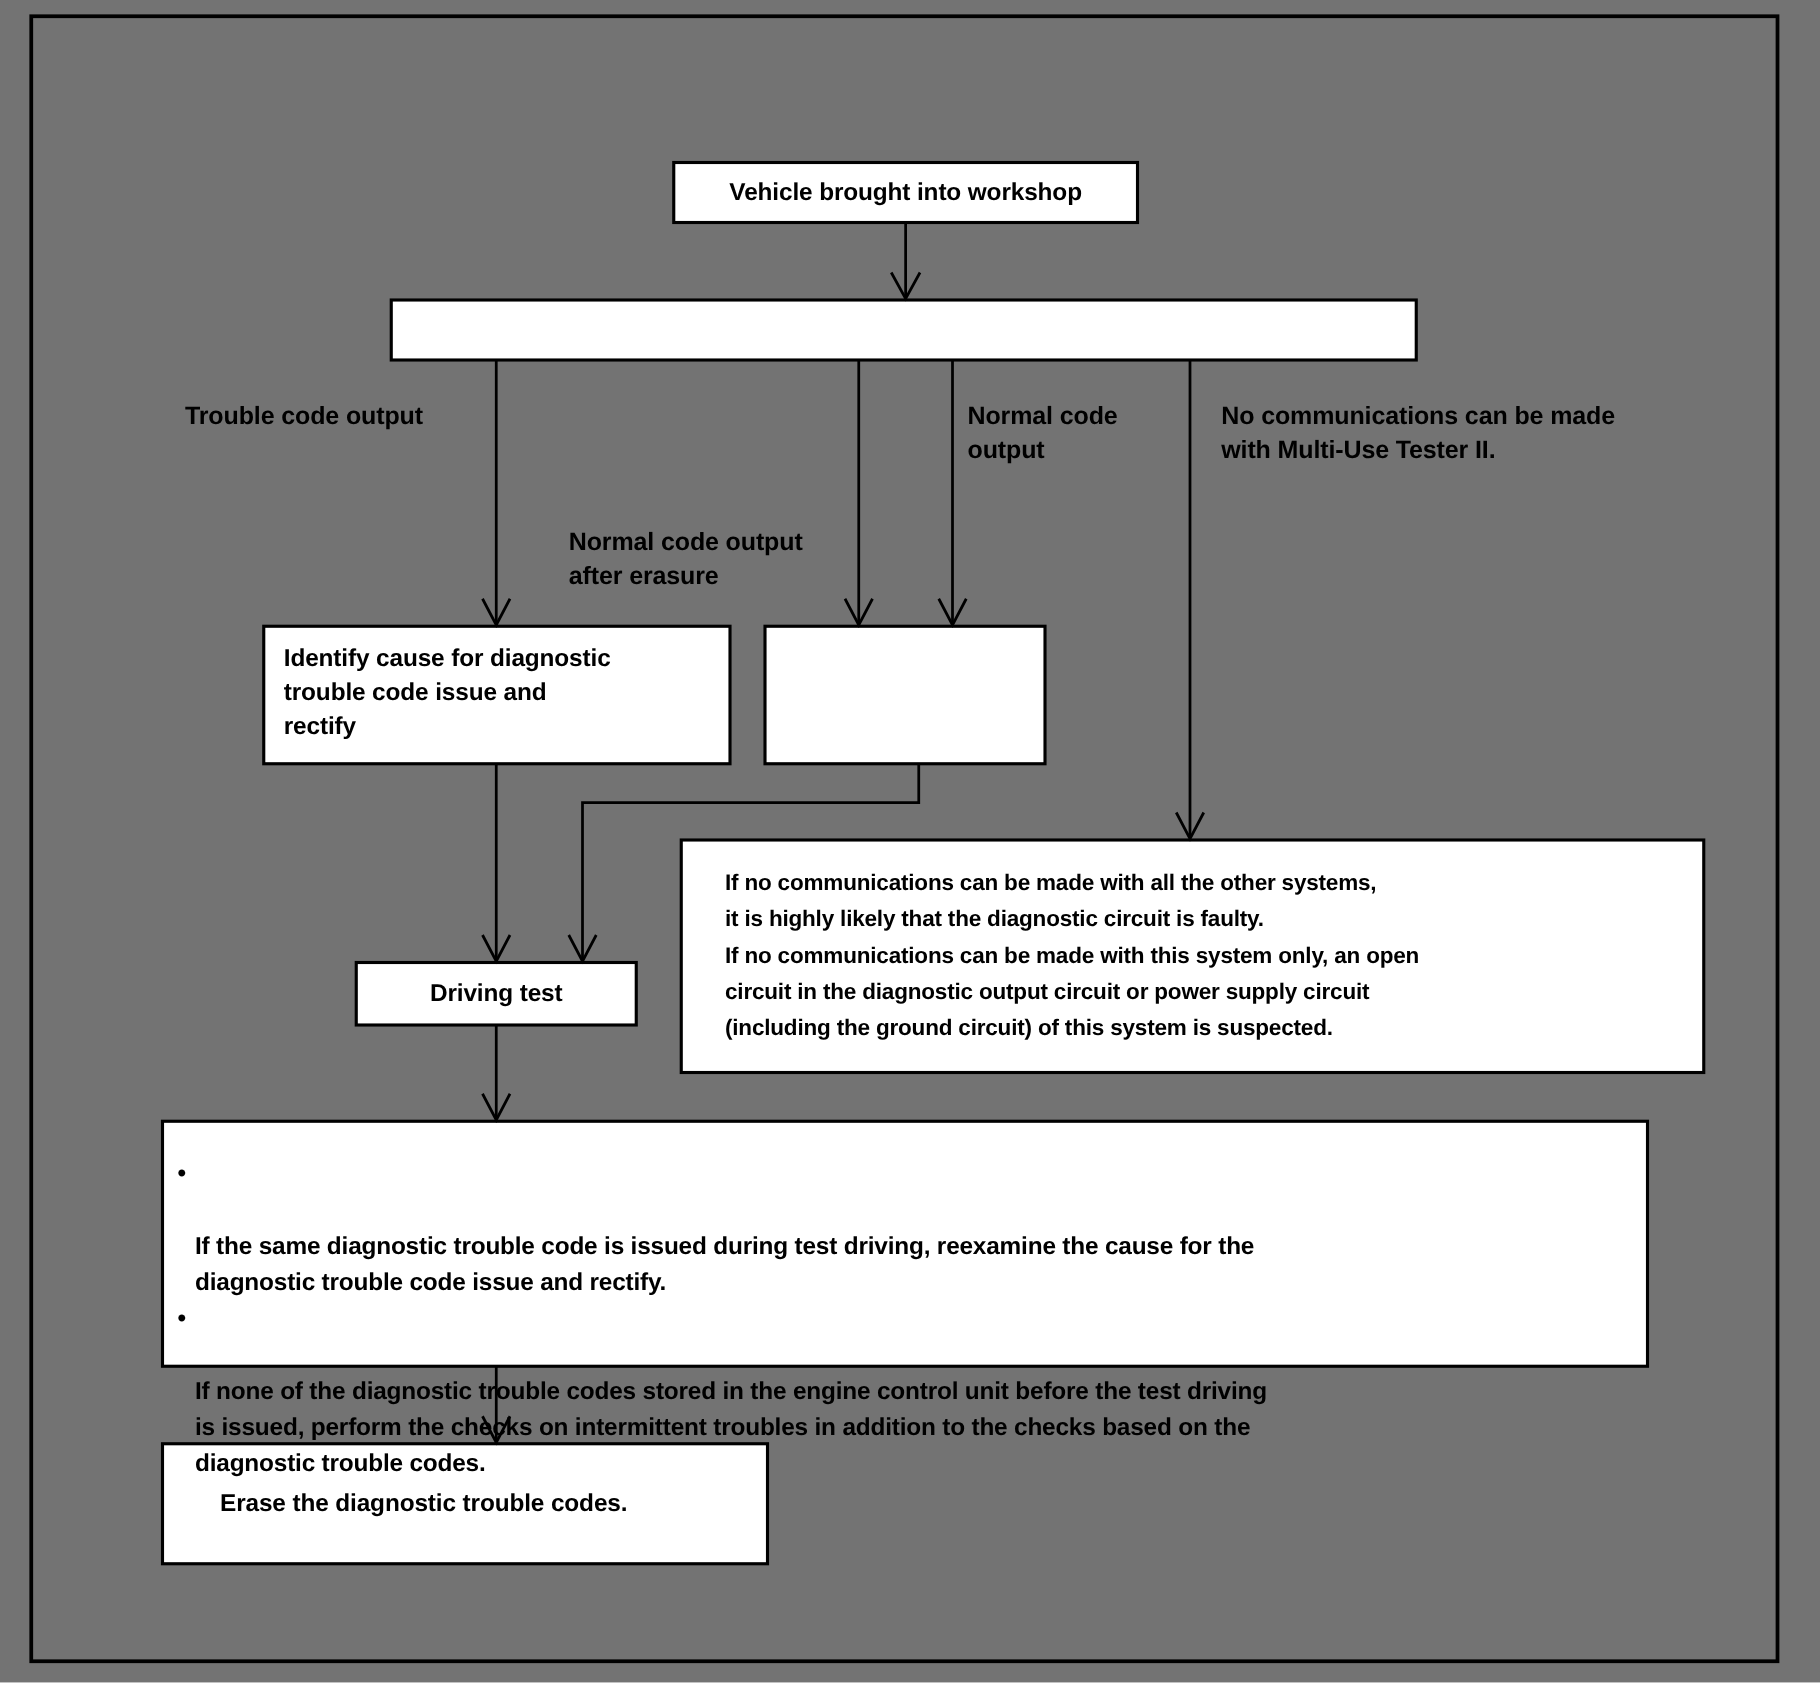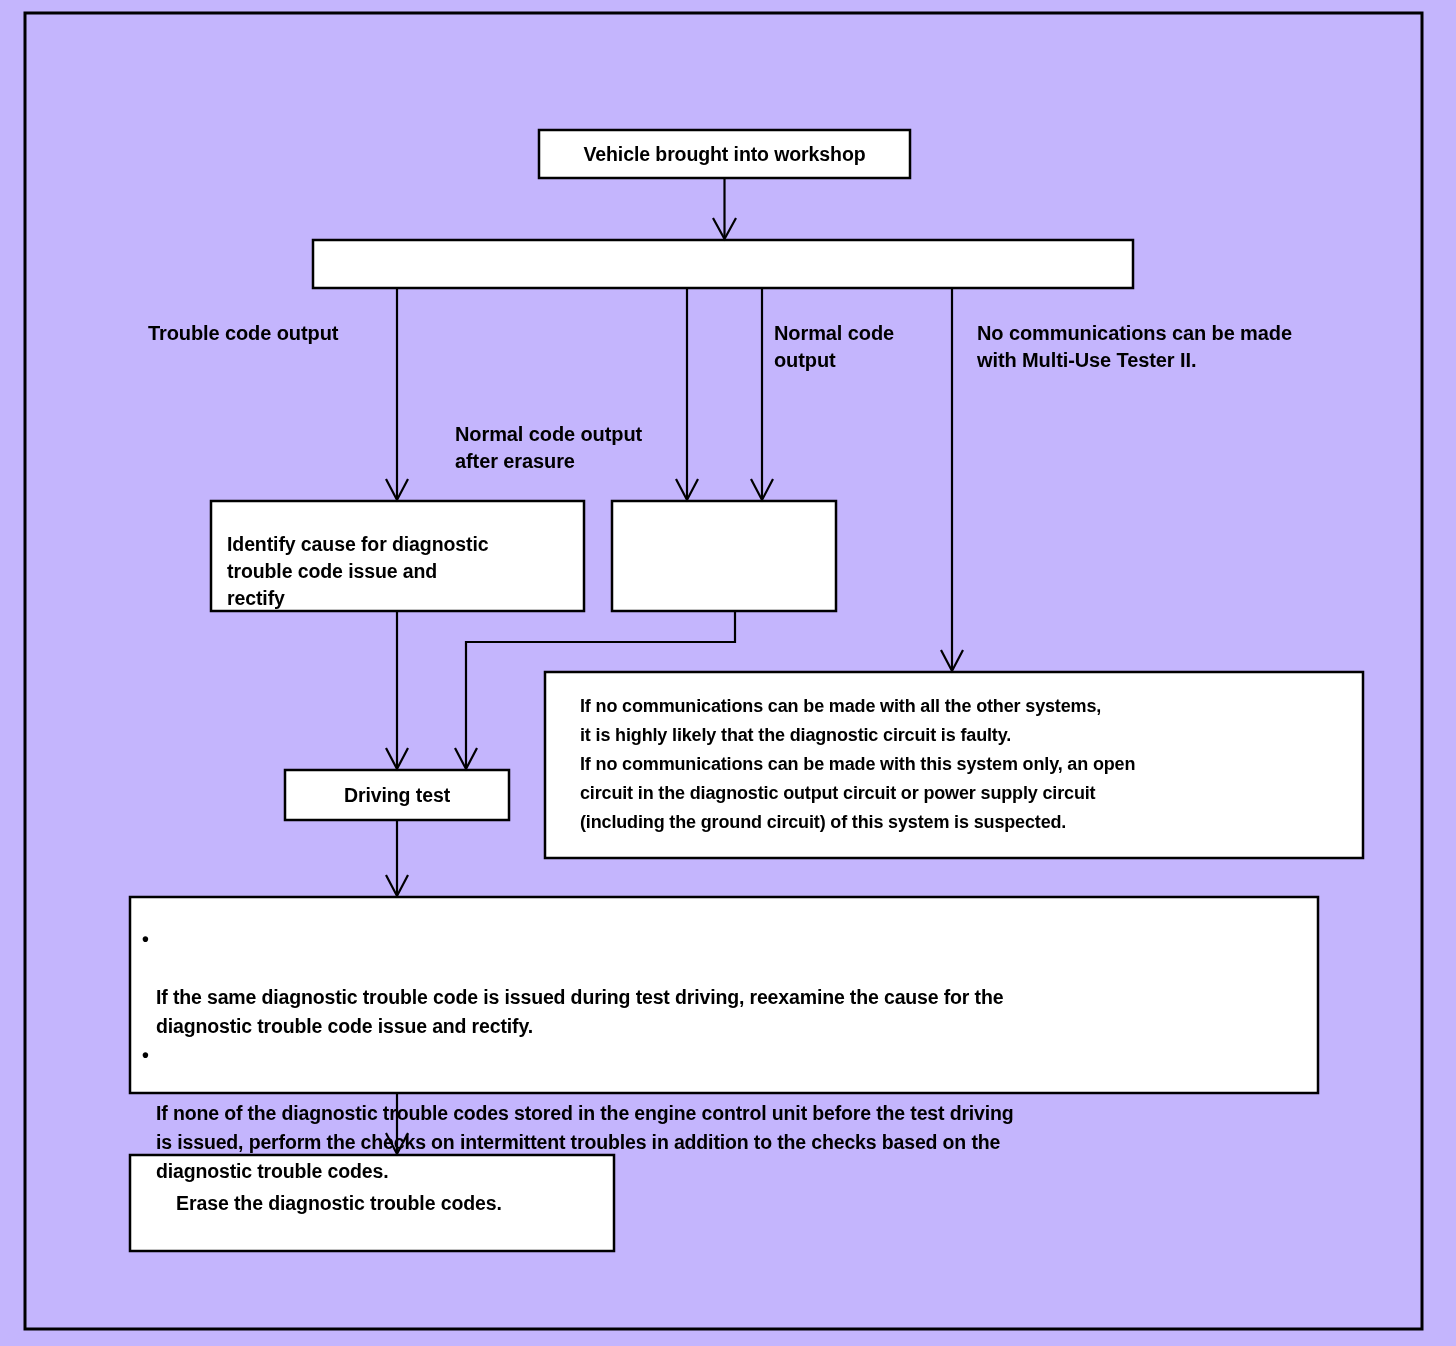--- a/index.html
+++ b/index.html
@@ -8,21 +8,21 @@
     padding: 0;
     background: #ffffff;
   }
   body {
     font-family: "Liberation Sans", sans-serif;
   }
   #page {
     position: relative;
     width: 1456px;
     height: 1346px;
-    background: #c4b5fd;
+    background: #737373;
     overflow: hidden;
   }
   #flow-svg {
     position: absolute;
     top: 0;
     left: 0;
     width: 1456px;
     height: 1346px;
   }
   .frame-rect {
@@ -152,21 +152,21 @@
     <path class="arrowhead" d="M 386 875 L 397 896 L 408 875"></path>
 
     <path class="conn" d="M 397 1093 L 397 1153"></path>
     <path class="arrowhead" d="M 386 1133 L 397 1154 L 408 1133"></path>
 
   </svg>
 
   <div class="node-text center-text" style="left:539px; top:141px; width:371px;">Vehicle brought into workshop</div>
 
 
-  <div class="node-text" style="left:227px; top:514px; width:350px;margin-top:17px;">Identify cause for diagnostic
+  <div class="node-text" style="left:227px; top:514px; width:350px;">Identify cause for diagnostic
 trouble code issue and
 rectify</div>
 
 
   <div class="node-text center-text" style="left:285px; top:782px; width:224px;">Driving test</div>
 
   <div class="para-text" style="left:580px; top:692px; width:790px;">If no communications can be made with all the other systems,
 it is highly likely that the diagnostic circuit is faulty.
 If no communications can be made with this system only, an open
 circuit in the diagnostic output circuit or power supply circuit

